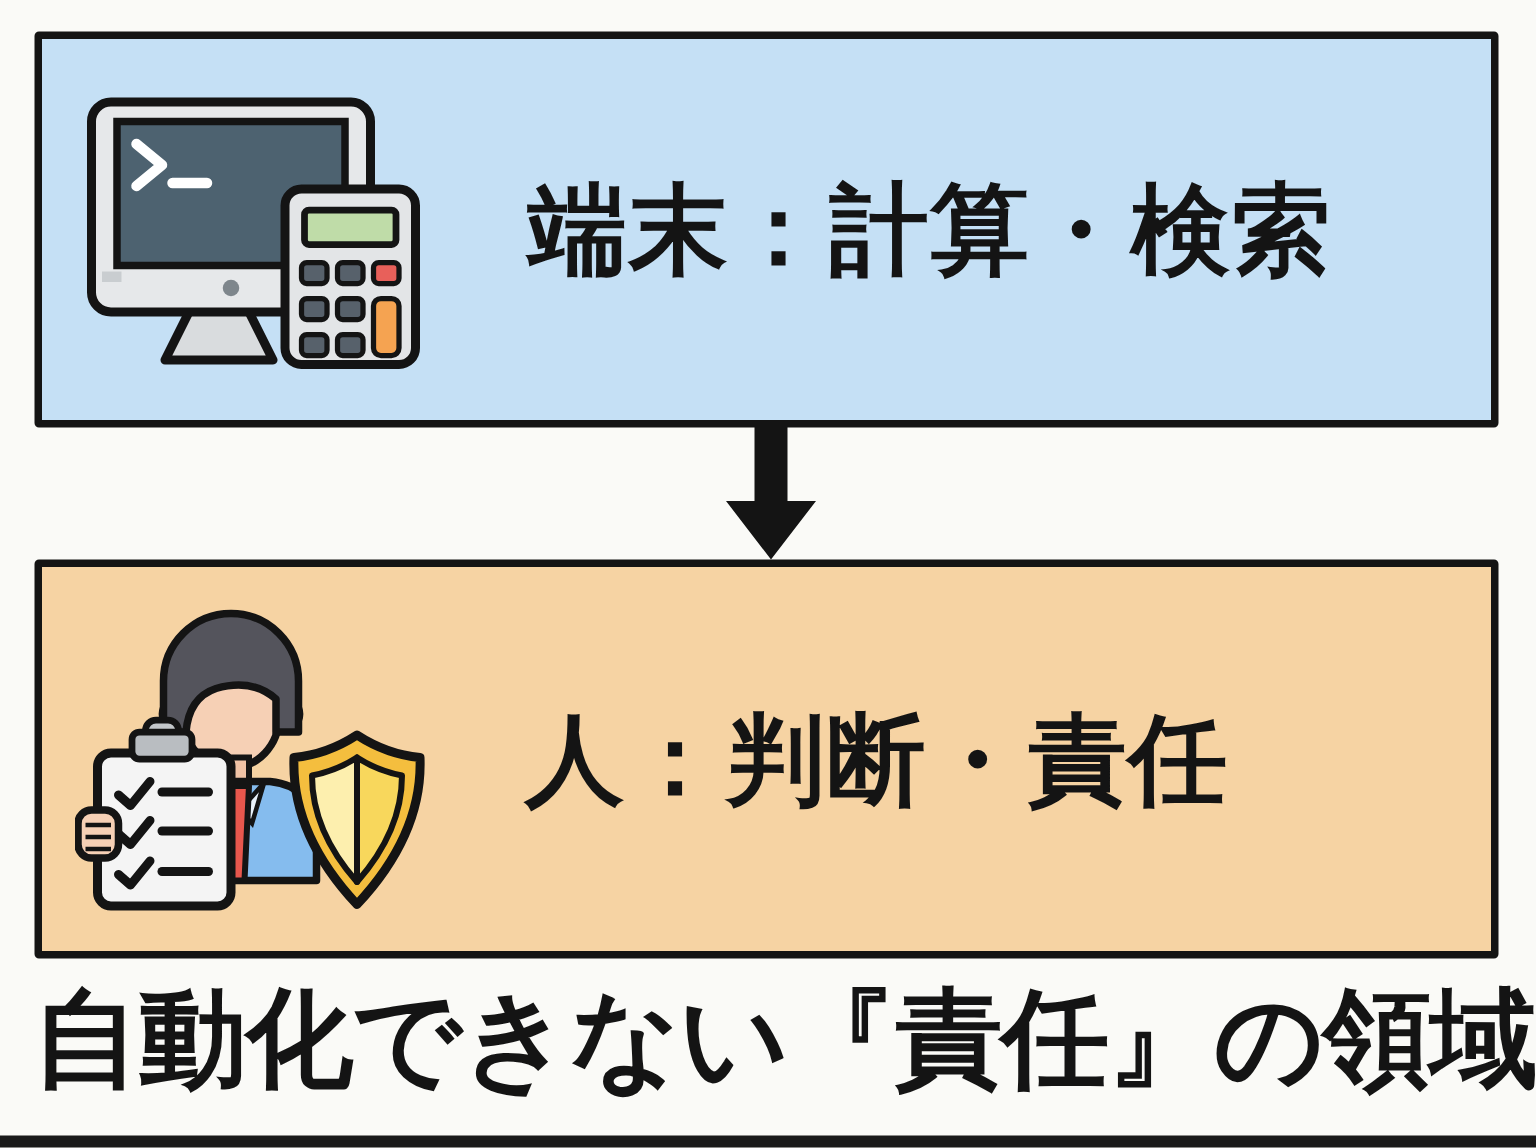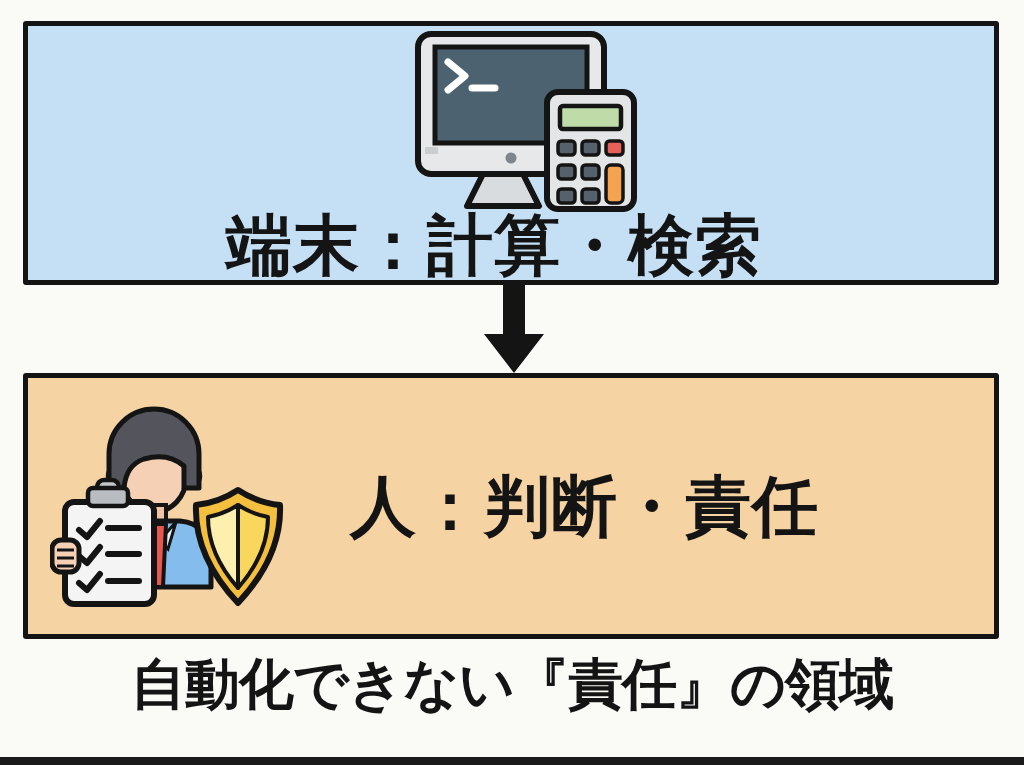--- a/index.html
+++ b/index.html
@@ -15,21 +15,21 @@
 
   .box {
     position:absolute;
     left:23px;
     width:976px;
     border:5px solid #141414;
     border-radius:3px;
     display:flex;
     align-items:center;
   }
-  .box-top   { top:21px;  height:264px; background:#C5E0F5;flex-direction:column; }
+  .box-top   { top:21px;  height:264px; background:#C5E0F5; }
   .box-bottom{ top:373px; height:266px; background:#F6D3A3; }
 
   .icon-cluster { flex:0 0 auto; line-height:0; }
   .icon-terminal { margin-left:30px; margin-top:4px; }
   .icon-person   { margin-left:22px; margin-top:2px; }
 
   .box-label {
     flex:1;
     text-align:center;
     font-weight:900;
@@ -41,23 +41,23 @@
   }
   .label-top    { padding-right:34px; }
   .label-bottom { padding-right:111px; }
 
   .arrow-svg { position:absolute; left:482px; top:284px; }
 
   .caption {
     position:absolute;
     left:0; top:654px;
     width:1024px;
-    text-align:center;
+    text-align:right;
     font-weight:900;
-    font-size:55px;
+    font-size:72px;
     line-height:1.1;
     letter-spacing:-1px;
     color:#141414;
     white-space:nowrap;
   }
 
   .bottom-strip {
     position:absolute;
     left:0; bottom:0;
     width:1024px; height:8px;

